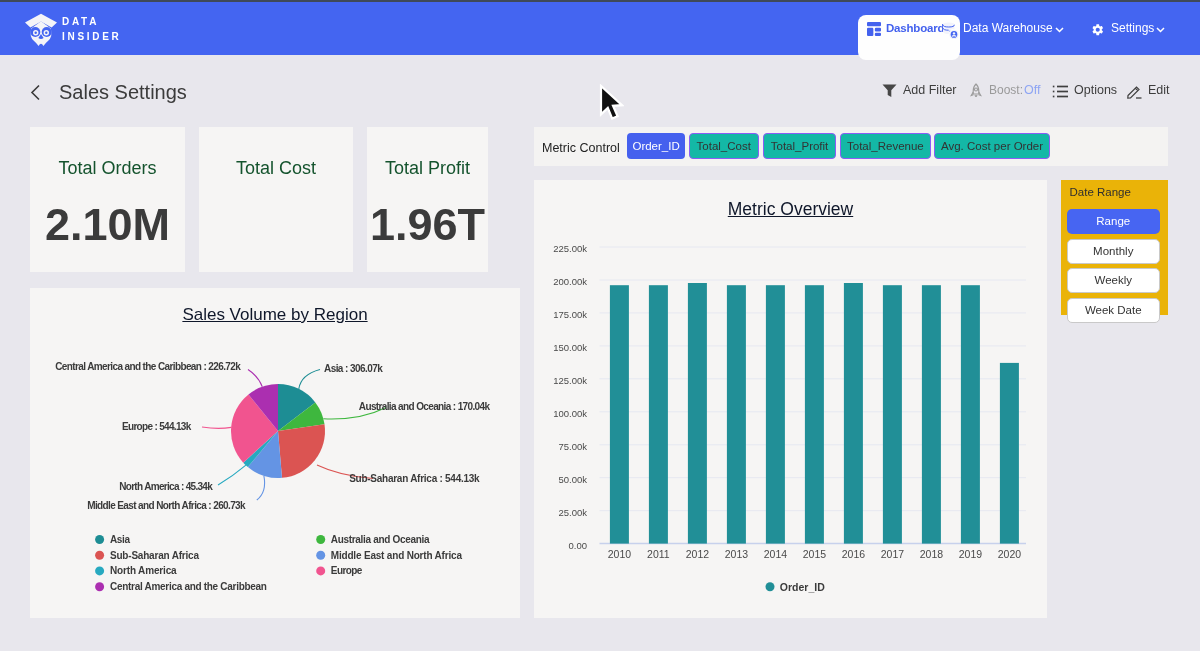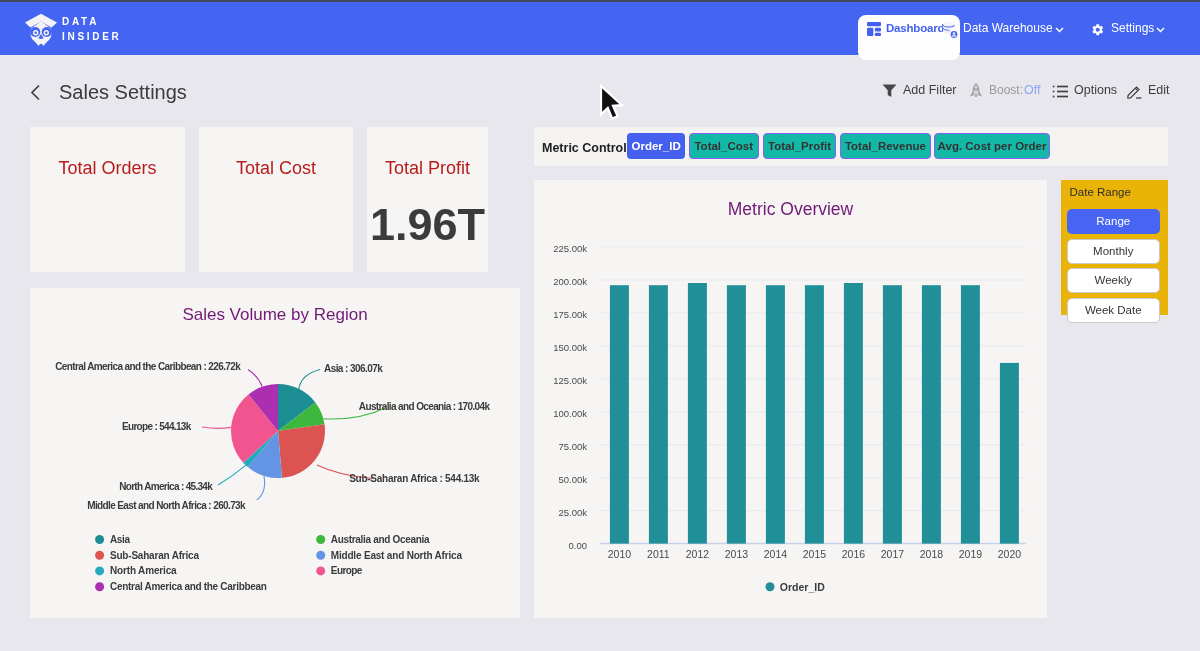--- a/index.html
+++ b/index.html
@@ -10,36 +10,36 @@
 #nav { position:absolute; left:0; top:0; width:1200px; height:55px; background:#4465f1; border-top:2px solid #3f4959; }
 #nav .logotext { position:absolute; left:62px; top:12px; color:#fff; font-size:10px; font-weight:bold; letter-spacing:2.7px; line-height:15px; }
 #dashbtn { position:absolute; left:858px; top:13px; width:102px; height:45px; background:#fefefe; border-radius:8px; color:#4361ee; font-size:11.5px; font-weight:bold; letter-spacing:-0.2px; line-height:27px; }
 #dashbtn span { position:absolute; left:28px; }
 .navitem { position:absolute; top:0; height:53px; color:#fff; font-size:12px; line-height:53px; }
 
 #pagetitle { position:absolute; left:59px; top:81px; font-size:20px; line-height:22px; color:#3b3b3b; }
 .tool { position:absolute; top:84px; font-size:12.5px; line-height:12.5px; color:#3d3d3d; }
 
 .kpi { position:absolute; top:127px; height:145px; background:#f6f5f4; text-align:center; }
-.kpi .t { position:absolute; width:100%; top:31px; font-size:18px; line-height:20px; color:#b91c1c; }
+.kpi .t { position:absolute; width:100%; top:31px; font-size:18px; line-height:20px; color:#14532d; }
 .kpi .v { position:absolute; width:100%; top:74px; font-size:45px; line-height:48px; font-weight:bold; color:#3b3b3b; }
 
-#ctrl { position:absolute; left:534px; top:127px; width:634px; height:39px; background:#f4f3f2;font-weight:bold; }
+#ctrl { position:absolute; left:534px; top:127px; width:634px; height:39px; background:#f4f3f2; }
 #ctrl .lbl { position:absolute; left:8px; top:13.5px; font-size:12.5px; color:#222; }
 .cbtn { position:absolute; top:5.5px; height:26px; line-height:24px; text-align:center; font-size:11.5px; color:#333; background:#14b8a6; border:1px solid #8b5cf6; border-radius:4px; }
 .cbtn.sel { background:#4560ee; color:#fff; line-height:26px; border:none; }
 
 #datec { position:absolute; left:1061px; top:179.5px; width:106.5px; height:135px; background:#eab308; }
 #datec .lbl { position:absolute; left:8.5px; top:6.5px; font-size:11.5px; color:#2f2f2f; }
 .dbtn { position:absolute; left:6px; width:92.5px; height:25px; line-height:23px; text-align:center; font-size:11.5px; color:#333; background:#fff; border:1px solid #c9c9c9; border-radius:5px; }
 .dbtn.sel { background:#4765f2; border:none; color:#fff; line-height:25px; }
 
 #piecard { position:absolute; left:30px; top:288px; width:490px; height:330px; background:#f6f5f4; }
 #barcard { position:absolute; left:534px; top:180px; width:513px; height:438px; background:#f6f5f4; }
-.ctitle { position:absolute; width:100%; text-align:center; font-size:17.5px; line-height:20px; color:#701a75; }
+.ctitle { position:absolute; width:100%; text-align:center; font-size:17.5px; line-height:20px; color:#0f172a;text-decoration:underline; }
 </style>
 </head>
 <body>
 <div id="nav">
   <svg class="abs" style="left:25px;top:11px" width="32" height="33" viewBox="0 0 32 33">
     <path d="M6.2 15.6 L16 8.2 L25.8 15.6 Q27.9 24 23.2 27.8 Q20.8 29.9 18.4 32.9 Q17.2 30.7 16 30.7 Q14.8 30.7 13.6 32.9 Q11.2 29.9 8.8 27.8 Q4.1 24 6.2 15.6 Z" fill="#f4f4f8"></path>
     <path d="M16 0.8 L32 9.6 L26.6 14.4 L16 8.4 L5.4 14.4 L0 9.6 Z" fill="#f4f4f8"></path>
     <circle cx="10.3" cy="19" r="5" fill="#4465f1"></circle>
     <circle cx="21.7" cy="19" r="5" fill="#4465f1"></circle>
     <circle cx="10.7" cy="19.8" r="2.7" fill="#f4f4f8"></circle>
@@ -113,20 +113,21 @@
   </svg>
 <div class="tool" style="left:1074px">Options</div>
 <svg class="abs" style="left:1127px;top:84px" width="16" height="15" viewBox="0 0 16 15">
     <path d="M1 11.5 L9.5 3 L12 5.5 L3.5 14 L0.8 14.2 Z M8.3 4.2 L10.8 6.7" fill="none" stroke="#3f3f3f" stroke-width="1.2"></path>
     <line x1="9" y1="14" x2="14.5" y2="14" stroke="#3f3f3f" stroke-width="1.3"></line>
   </svg>
 <div class="tool" style="left:1148px">Edit</div>
 
 <div class="kpi" style="left:30px;width:155px">
     <div class="t">Total Orders</div>
+    <div class="v">2.10M</div>
   </div>
 <div class="kpi" style="left:199px;width:154px">
     <div class="t">Total Cost</div>
   </div>
 <div class="kpi" style="left:367px;width:121px">
     <div class="t">Total Profit</div>
     <div class="v">1.96T</div>
   </div>
 
 <div id="ctrl">

